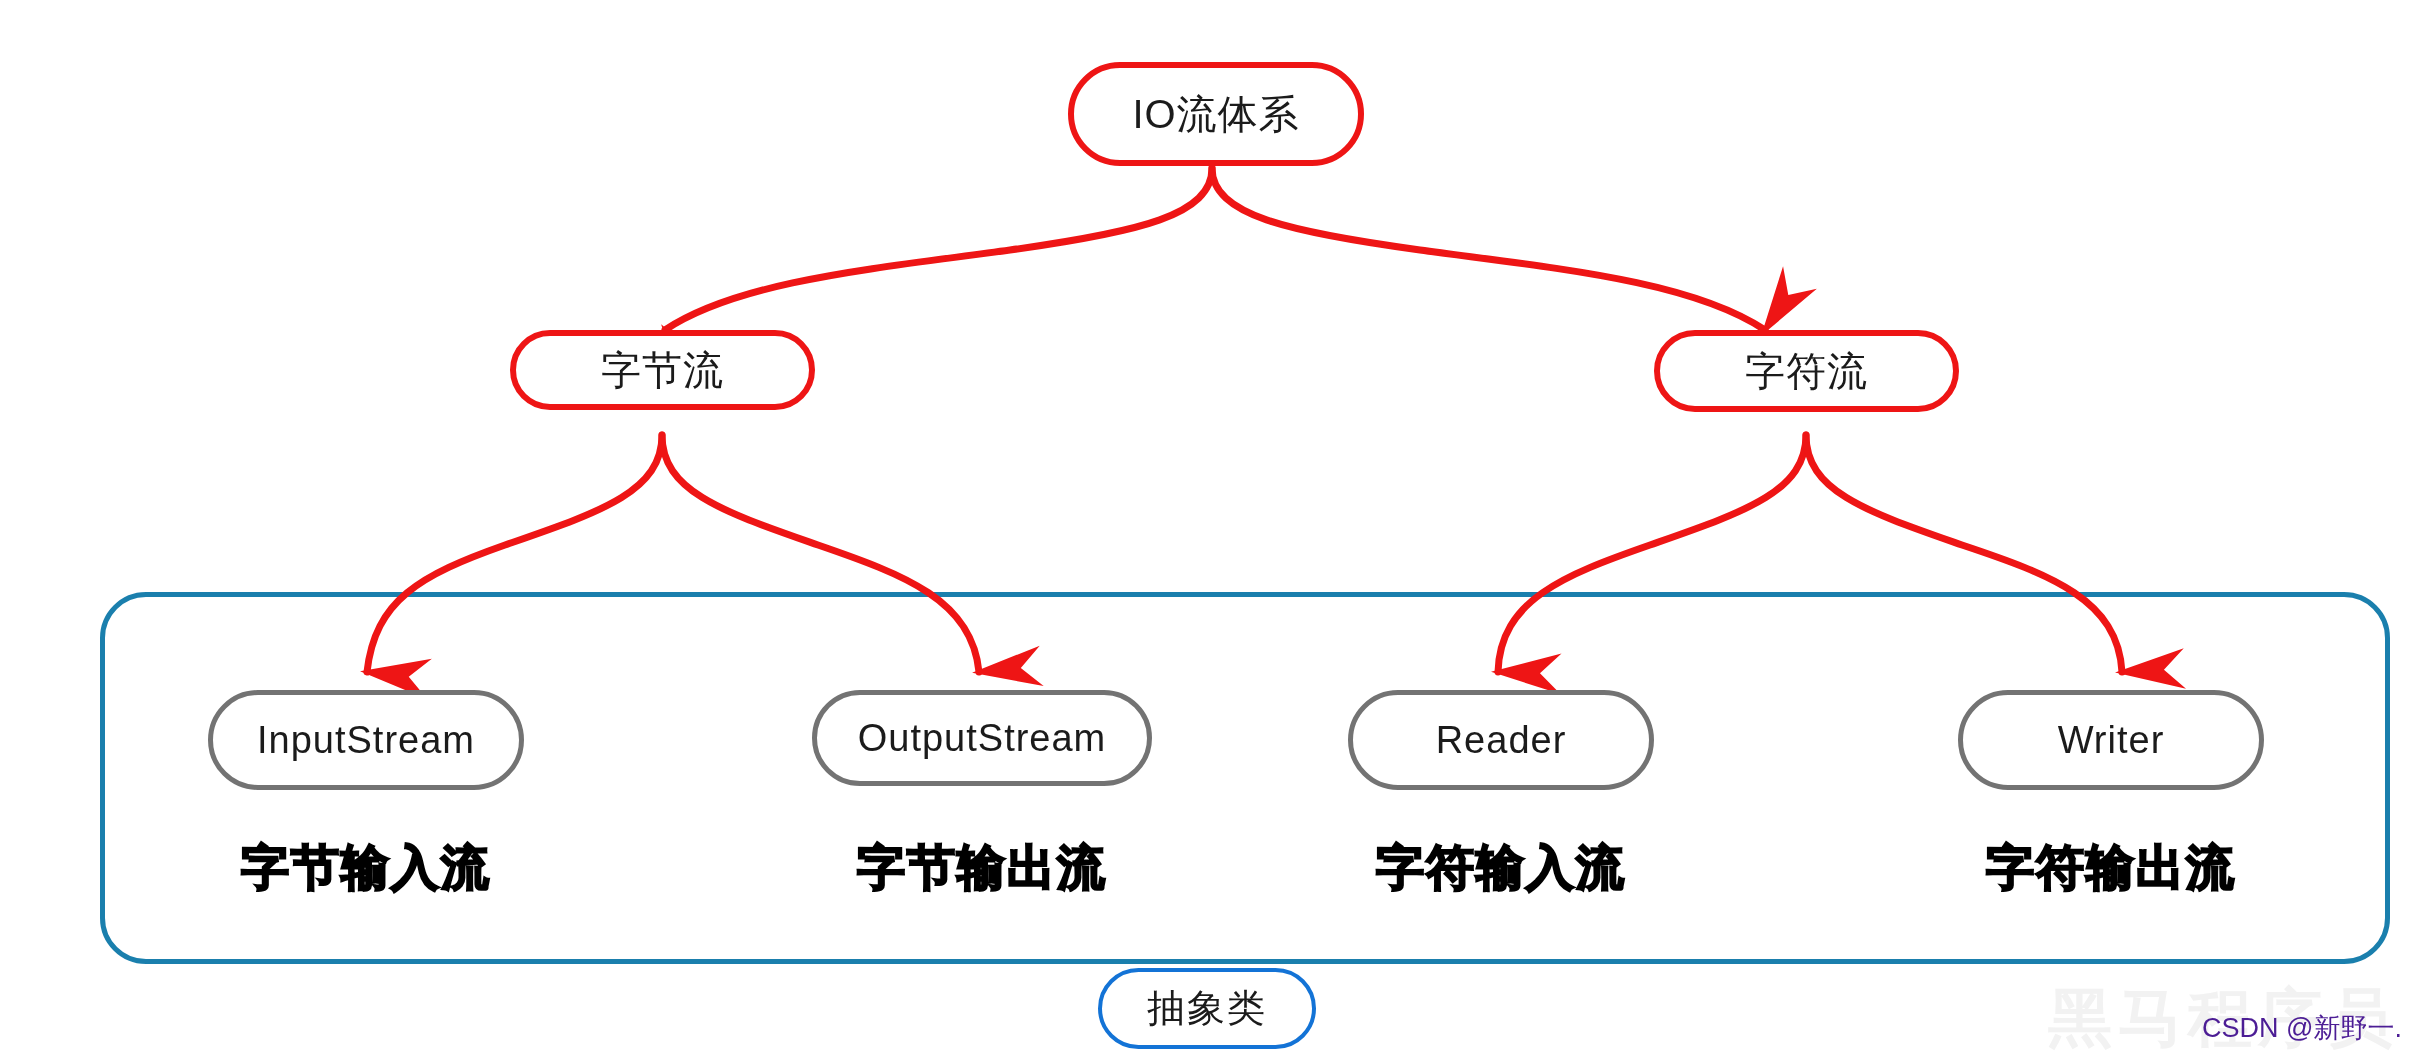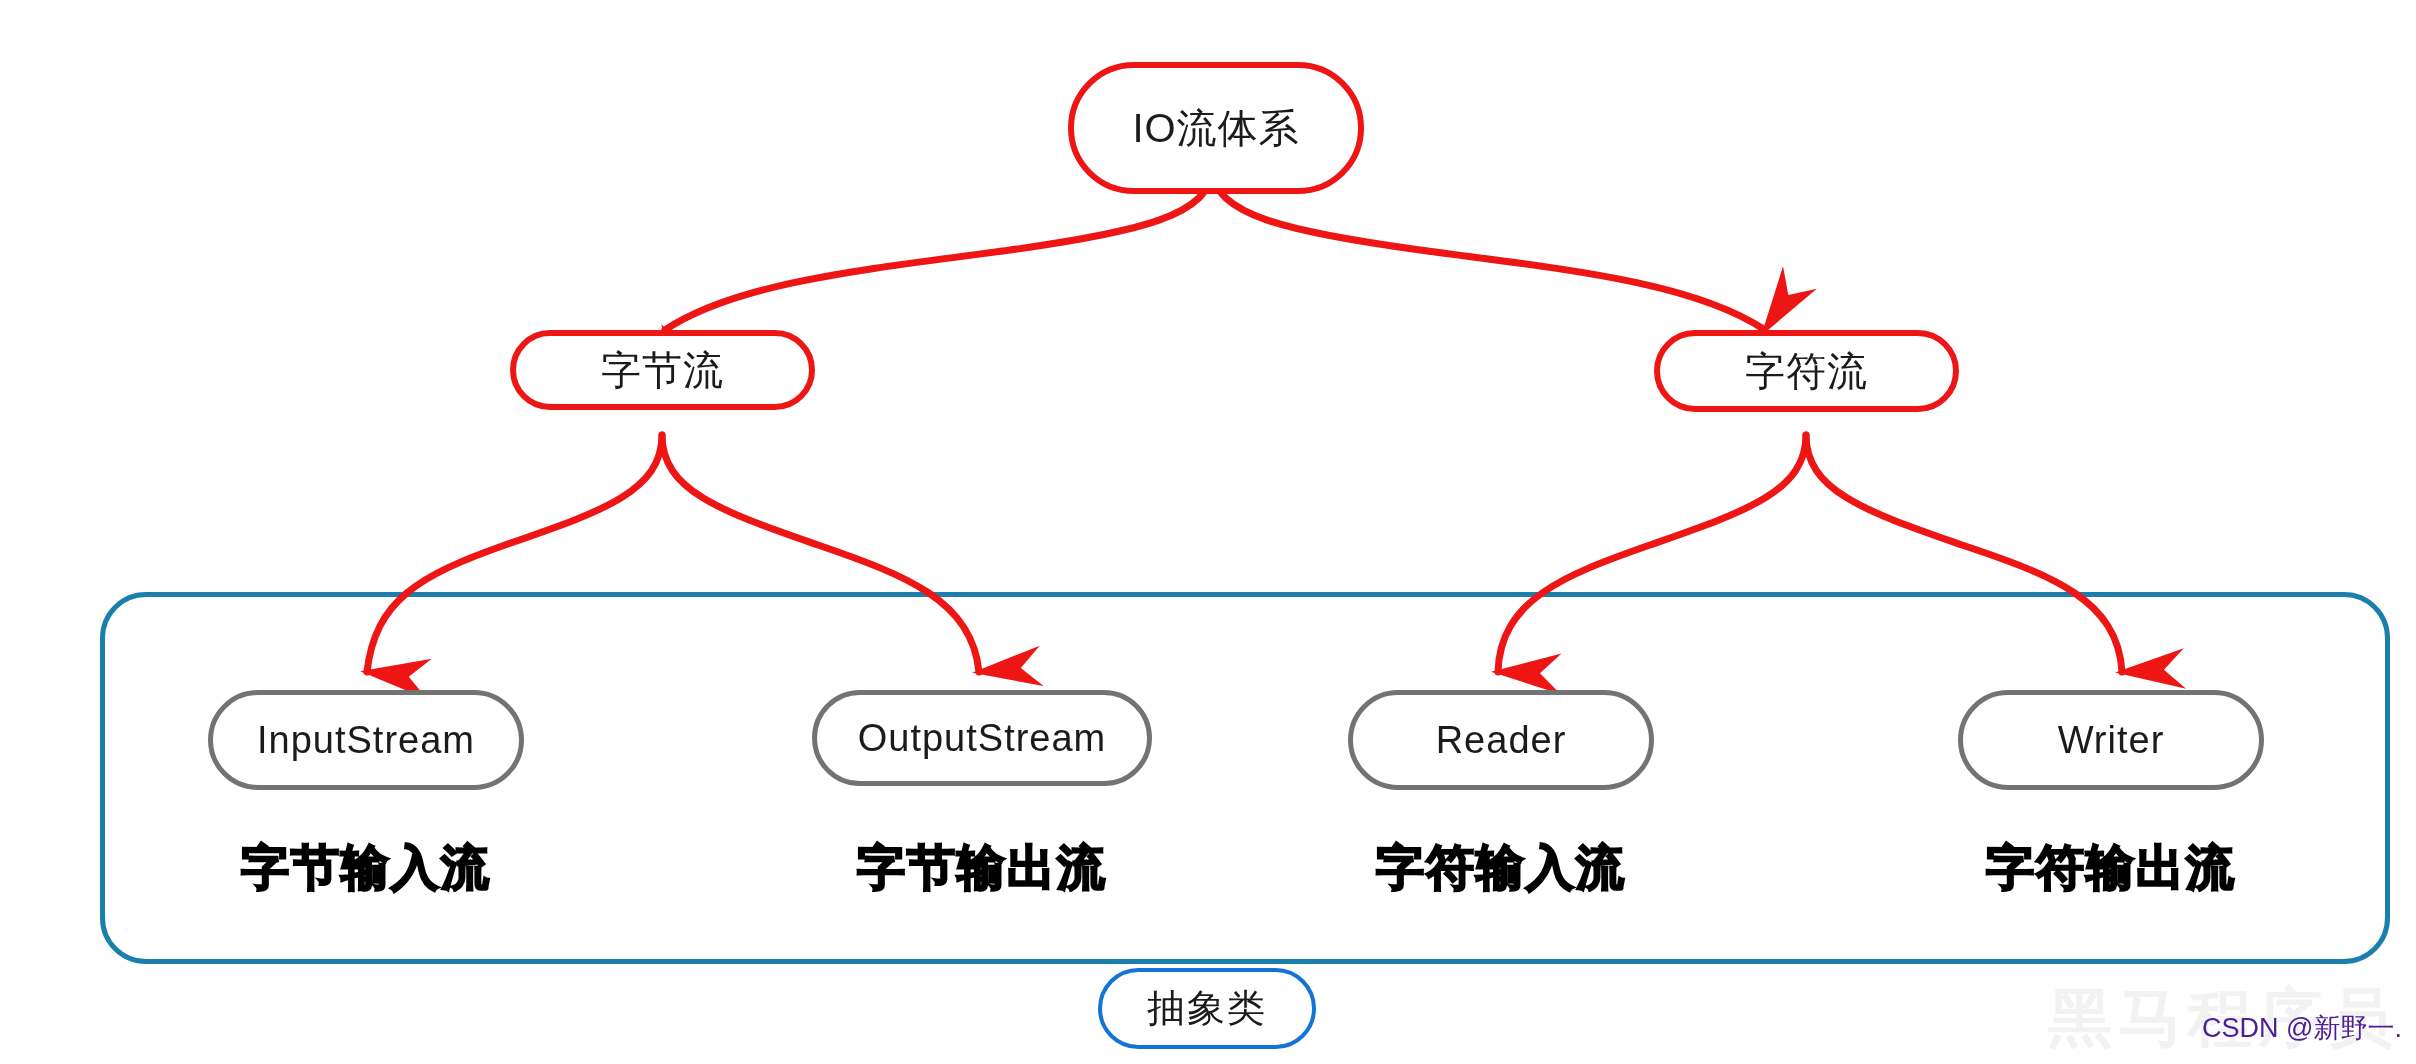--- a/index.html
+++ b/index.html
@@ -125,21 +125,21 @@
 
     <path d="M662,435 C662,492 600,512 505,545 C420,575 375,600 367,672" fill="none" stroke="#ee1515" stroke-width="7" stroke-linecap="round" marker-end="url(#ah)"></path>
 
     <path d="M662,435 C662,492 724,512 818,545 C905,575 972,600 979,672" fill="none" stroke="#ee1515" stroke-width="7" stroke-linecap="round" marker-end="url(#ah)"></path>
 
     <path d="M1806,435 C1806,492 1744,512 1650,545 C1564,575 1500,600 1498,672" fill="none" stroke="#ee1515" stroke-width="7" stroke-linecap="round" marker-end="url(#ah)"></path>
 
     <path d="M1806,435 C1806,492 1868,512 1962,545 C2052,575 2118,600 2122,672" fill="none" stroke="#ee1515" stroke-width="7" stroke-linecap="round" marker-end="url(#ah)"></path>
   </svg>
 
-  <div class="node node-red" style="left:1068px; top:62px; width:296px; height:132px;">
+  <div class="node node-red" style="left:1068px; top:62px; width:296px; height:104px;">
     <span>IO流体系</span>
   </div>
 
   <div class="node node-red" style="left:510px; top:330px; width:305px; height:80px;">
     <span>字节流</span>
   </div>
 
   <div class="node node-red" style="left:1654px; top:330px; width:305px; height:82px;">
     <span>字符流</span>
   </div>

